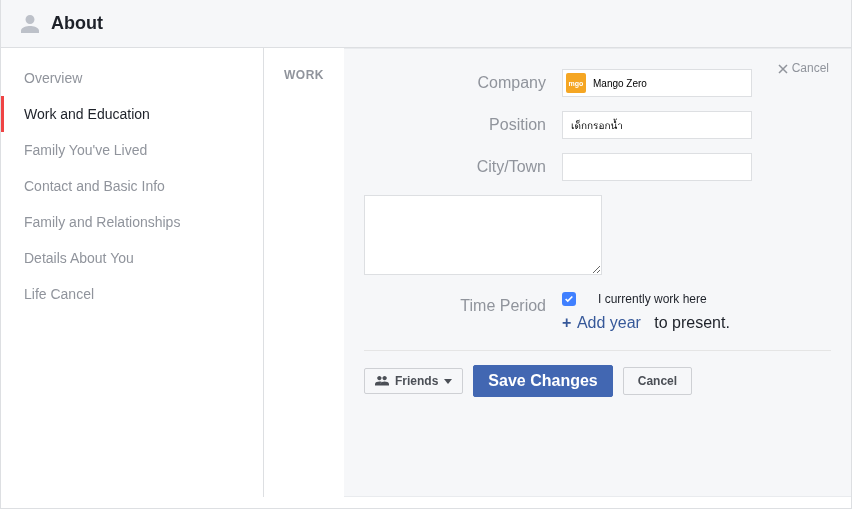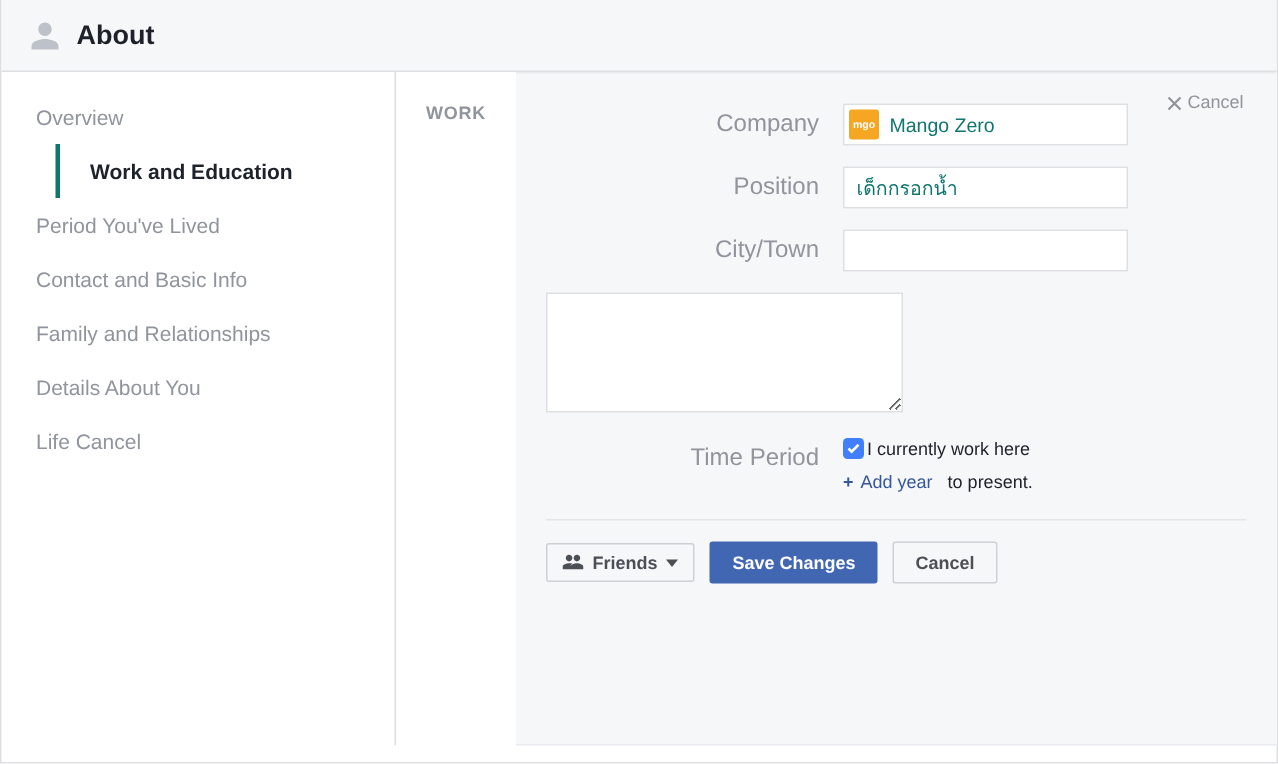--- a/index.html
+++ b/index.html
@@ -5,48 +5,48 @@
   * { box-sizing: border-box; }
   html, body { margin: 0; padding: 0; font-family: Helvetica, Arial, sans-serif; font-size: 13px; color: #1d2129; background: #f6f7f9; }
   .page { width: 852px; height: 509px; background: #fff; border: 1px solid #dddfe2; border-top: none; margin: 0 auto; position: relative; }
   .header { height: 48px; border-bottom: 1px solid #dddfe2; background: #f6f7f9; display: flex; align-items: center; padding: 0 18px; }
   .header .person-icon { width: 22px; height: 22px; margin-right: 10px; }
   .header .person-icon svg { fill: #bdc1c9; }
   .header-title { font-size: 18px; font-weight: bold; color: #1d2129; }
   .body { display: flex; height: calc(509px - 60px); }
   .sidebar { width: 263px; border-right: 1px solid #dddfe2; padding: 12px 0; }
   .sidebar-item { padding: 10px 20px; font-size: 14px; color: #90949c; cursor: pointer; border-left: 3px solid transparent; }
-  .sidebar-item.active { color: #1d2129; font-weight: bold; border-left: 3px solid #0f766e; margin-left: 36px; }
+  .sidebar-item.active { color: #1d2129; font-weight: normal; border-left: 3px solid #ef4444; }
   .main { flex: 1; position: relative; background: #fff; display: flex; flex-direction: row; }
   .section-header { padding: 20px 20px 10px 20px; font-size: 12px; color: #90949c; font-weight: bold; letter-spacing: .5px; }
   .form-area { background: #f6f7f9; border: 1px solid #e9ebee; border-left: none; border-right: none; padding: 20px 20px 0 20px; flex: 1; position: relative; }
   .cancel-top { position: absolute; top: 12px; right: 22px; color: #90949c; font-size: 12px; cursor: pointer; display: flex; align-items: center; gap: 4px; }
   .cancel-top .x-icon { width: 10px; height: 10px; }
   .cancel-top .x-icon svg { fill: #90949c; }
   .form-row { display: flex; align-items: flex-start; margin-bottom: 14px; }
   .form-label { width: 198px; text-align: right; color: #90949c; font-size: 16px; padding-top: 5px; padding-right: 16px; }
   .form-field { flex: 0 0 238px; }
-  .input-text { width: 190px; height: 28px; border: 1px solid #dddfe2; background: #fff; font-size: 13px; padding: 4px 8px; color: #0f766e; }
+  .input-text { width: 190px; height: 28px; border: 1px solid #dddfe2; background: #fff; font-size: 10px; padding: 4px 8px; color: #000000; }
   .input-text.with-logo { padding-left: 30px; background-repeat: no-repeat; }
   .company-input-wrap { position: relative; }
   .company-logo { position: absolute; left: 4px; top: 4px; width: 20px; height: 20px; background: #f5a623; border-radius: 2px; display: flex; align-items: center; justify-content: center; font-size: 7px; color: #fff; font-weight: bold; }
   .textarea { width: 238px; height: 80px; border: 1px solid #dddfe2; background: #fff; font-size: 13px; padding: 6px 8px; resize: both; }
   .time-field { font-size: 13px; color: #1d2129; }
-  .checkbox-row { display: flex; gap: 2px; margin-bottom: 8px; font-size: 12px; }
+  .checkbox-row { display: flex; gap: 22px; margin-bottom: 8px; font-size: 12px; }
   .checkbox { width: 14px; height: 14px; border-radius: 3px; background: #4080ff; display: inline-flex; align-items: center; justify-content: center; }
   .checkbox svg { width: 10px; height: 10px; fill: #fff; }
-  .addyear-row { font-size: 12px; }
+  .addyear-row { font-size: 16px; }
   .addyear-link { color: #365899; cursor: pointer; }
   .plus { color: #365899; font-weight: bold; margin-right: 2px; }
   .footer-bar { border-top: 1px solid #e5e5e5; margin: 18px 0 0 0; padding: 14px 0 18px 0; display: flex; align-items: center; justify-content: flex-start; gap: 10px; }
   .audience-btn { display: inline-flex; align-items: center; gap: 6px; font-size: 12px; font-weight: bold; color: #4b4f56; background: #f6f7f9; border: 1px solid #ced0d4; border-radius: 2px; padding: 5px 10px; cursor: pointer; }
   .friends-icon { width: 14px; height: 12px; }
   .friends-icon svg { fill: #4b4f56; }
   .caret-down { width: 0; height: 0; border-left: 4px solid transparent; border-right: 4px solid transparent; border-top: 5px solid #4b4f56; }
-  .btn-primary { background: #4267b2; color: #fff; border: 1px solid #4267b2; font-size: 12px; font-weight: bold; padding: 6px 14px; border-radius: 2px; cursor: pointer; }
+  .btn-primary { background: #4267b2; color: #fff; border: 1px solid #4267b2; font-size: 16px; font-weight: bold; padding: 6px 14px; border-radius: 2px; cursor: pointer; }
   .btn-secondary { background: #f6f7f9; color: #4b4f56; border: 1px solid #ced0d4; font-size: 12px; font-weight: bold; padding: 6px 14px; border-radius: 2px; cursor: pointer; }
 </style>
 </head>
 <body>
 
 <div class="page">
 
   <div class="header">
     <span class="person-icon">
       <svg viewBox="0 0 24 24">
@@ -54,21 +54,21 @@
         </svg>
     </span>
     <span class="header-title">About</span>
   </div>
 
   <div class="body">
 
     <div class="sidebar">
       <div class="sidebar-item">Overview</div>
       <div class="sidebar-item active">Work and Education</div>
-      <div class="sidebar-item">Period You've Lived</div>
+      <div class="sidebar-item">Family You've Lived</div>
       <div class="sidebar-item">Contact and Basic Info</div>
       <div class="sidebar-item">Family and Relationships</div>
       <div class="sidebar-item">Details About You</div>
       <div class="sidebar-item">Life Cancel</div>
     </div>
 
     <div class="main">
       <div class="section-header">WORK</div>
 
       <div class="form-area">

